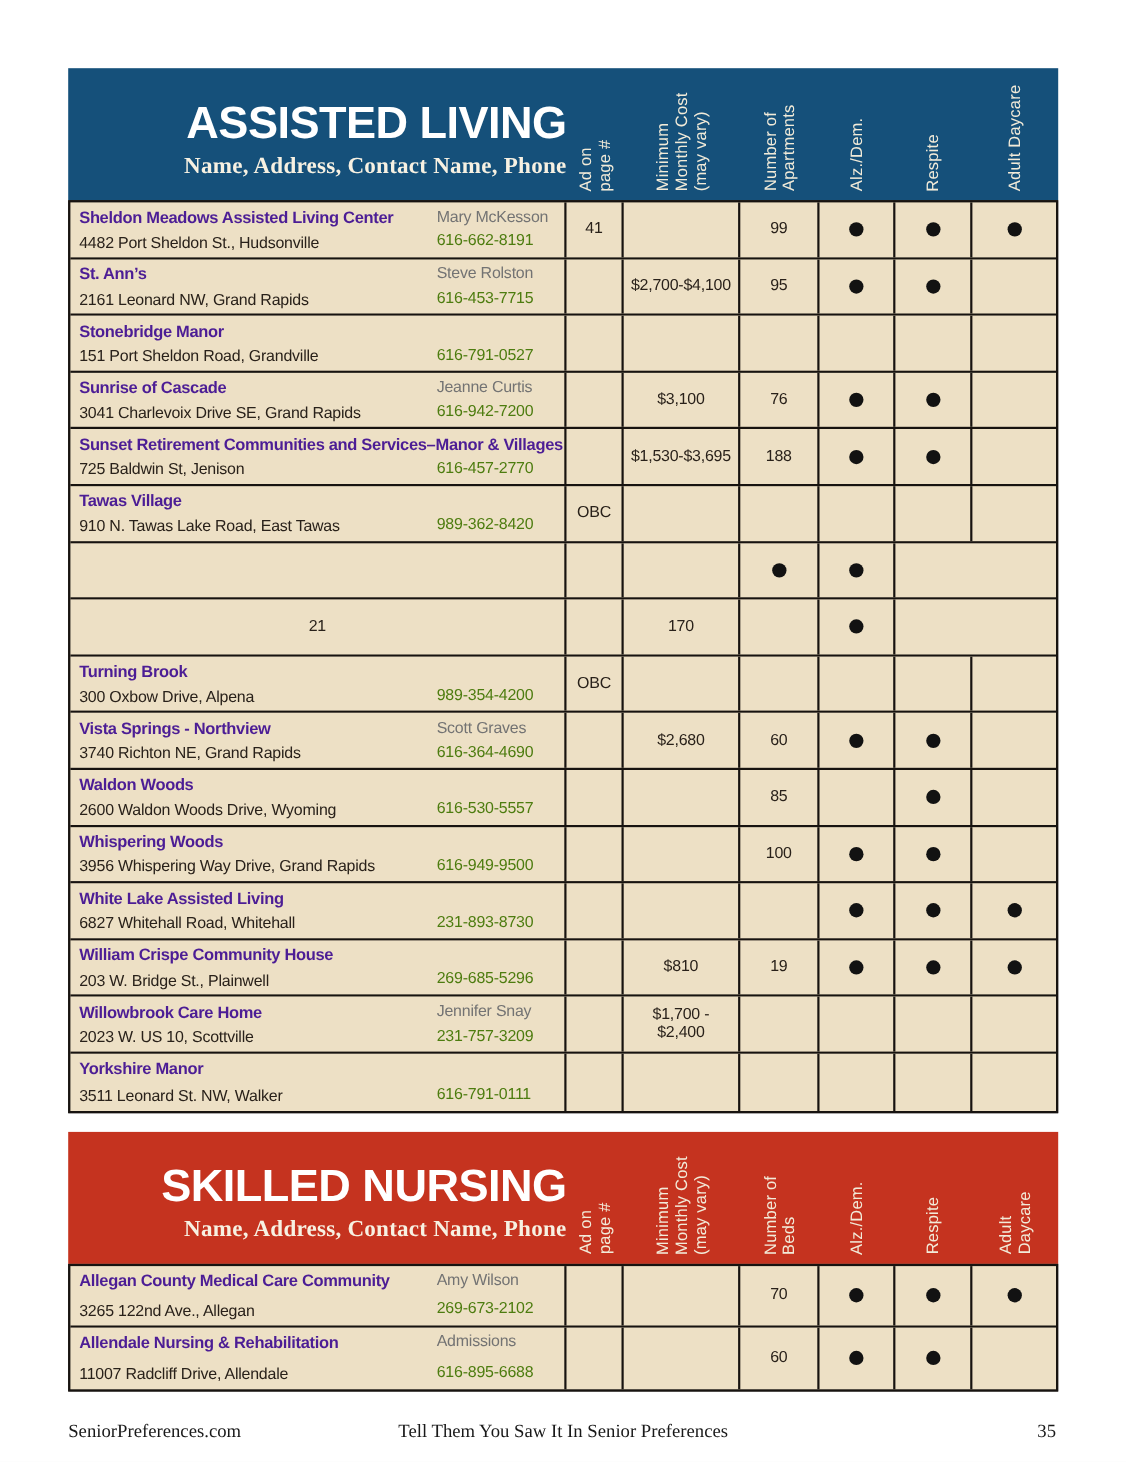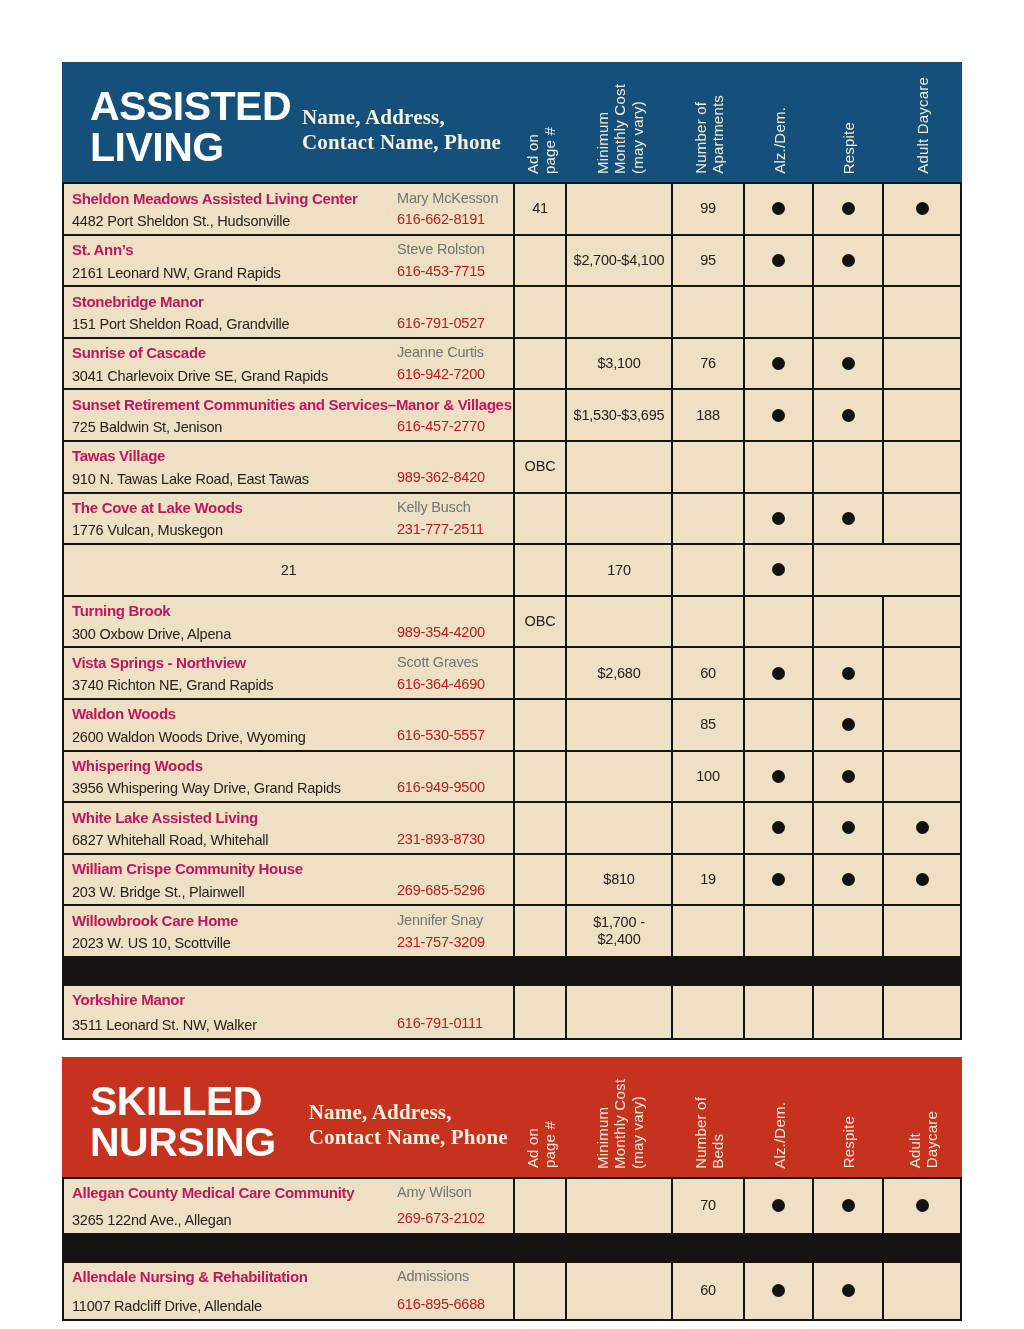--- a/index.html
+++ b/index.html
@@ -3,38 +3,38 @@
 <meta charset="utf-8">
 <style>
   html,body{margin:0;padding:0;background:#ffffff;}
   body{width:1024px;height:1329px;position:relative;font-family:"Liberation Sans",sans-serif;}
   .page{position:absolute;left:62px;top:62px;width:900px;}
 
   
   .band{display:grid;grid-template-columns:453px 52px 106px 72px 69px 70px 78px;height:120px;}
   .band-blue{background:#15507A;}
   .band-red{background:#C5331F;}
-  .band-titles{grid-column:1;display:flex;flex-direction:row;justify-content:center;align-items:center;padding-top:10px;padding-left:28px;}
+  .band-titles{grid-column:1;display:flex;flex-direction:column;justify-content:center;align-items:flex-end;padding-top:10px;padding-left:28px;}
   .band-title{font-size:41px;font-weight:800;color:#ffffff;letter-spacing:-0.5px;line-height:1;margin:0;font-family:"Liberation Sans",sans-serif;}
   .band-subtitle{font-size:21px;font-weight:700;color:#f7f1e2;margin:6px 0 0 0;font-family:"Liberation Serif",serif;letter-spacing:0.2px;}
   .colcell{display:flex;align-items:flex-end;justify-content:center;padding-bottom:8px;}
   .collabel{writing-mode:vertical-rl;transform:rotate(180deg);white-space:pre-line;color:#F2EBD9;font-size:15px;line-height:1.15;letter-spacing:0.2px;text-align:left;}
 
   
   .rows{border:2px solid #171310;background:#171310;}
   .row{display:grid;grid-template-columns:449px 52px 106px 72px 69px 70px 78px;height:51.6px;box-sizing:border-box;background:#EDE0C5;border-bottom:2px solid #171310;}
-  .row:last-child{border-bottom:none;margin-top:28px;}
+  .row:last-child{border-bottom:none;}
   .skilled .row{height:56px;}
   .cell{display:flex;align-items:center;justify-content:center;font-size:14.5px;color:#29211A;letter-spacing:-0.2px;text-align:center;line-height:1.15;}
   .cell + .cell{border-left:2px solid #171310;}
   .name-cell{display:block;position:relative;padding:5.5px 0 5.5px 8px;box-sizing:border-box;text-align:left;}
-  .fac-name{font-weight:700;font-size:15px;color:#be185d;white-space:nowrap;letter-spacing:-0.3px;}
+  .fac-name{font-weight:700;font-size:15px;color:#4c1d95;white-space:nowrap;letter-spacing:-0.3px;}
   .fac-addr{font-size:14.5px;color:#29211A;position:absolute;left:8px;bottom:4px;white-space:nowrap;letter-spacing:-0.2px;}
   .contact-name{position:absolute;left:333px;top:5.5px;font-size:14.5px;color:#737373;white-space:nowrap;letter-spacing:-0.2px;}
-  .contact-phone{position:absolute;left:333px;bottom:5.5px;font-size:14.5px;color:#b91c1c;white-space:nowrap;letter-spacing:-0.2px;}
+  .contact-phone{position:absolute;left:333px;bottom:5.5px;font-size:14.5px;color:#4d7c0f;white-space:nowrap;letter-spacing:-0.2px;}
   .cost-cell{padding:0 4px;}
   .dot{width:13px;height:13px;border-radius:50%;background:#121212;display:inline-block;}
 
   .section-gap{margin-top:17px;}
 
   
   .footer{position:relative;margin-top:26px;height:24px;font-family:"Liberation Serif",serif;font-size:17px;color:#191919;}
   .footer-left{position:absolute;left:0;top:0;}
   .footer-center{position:absolute;left:50%;top:0;transform:translateX(-50%);white-space:nowrap;}
   .footer-right{position:absolute;right:2px;top:0;}
@@ -170,26 +170,20 @@
       <div class="contact-phone">989-362-8420</div>
     </div>
     <div class="cell">OBC</div>
     <div class="cell cost-cell"></div>
     <div class="cell"></div>
     <div class="cell"></div>
     <div class="cell"></div>
     <div class="cell"></div>
   </div>
         <div class="row">
-    <div class="cell name-cell">
-      <div class="fac-name">The Cove at Lake Woods</div>
-      <div class="fac-addr">1776 Vulcan, Muskegon</div>
-      <div class="contact-name">Kelly Busch</div>
-      <div class="contact-phone">231-777-2511</div>
-    </div>
     <div class="cell"></div>
     <div class="cell cost-cell"></div>
     <div class="cell"></div>
     <div class="cell">
             <span class="dot"></span>
           </div>
     <div class="cell">
             <span class="dot"></span>
           </div>
     <div class="cell"></div>

